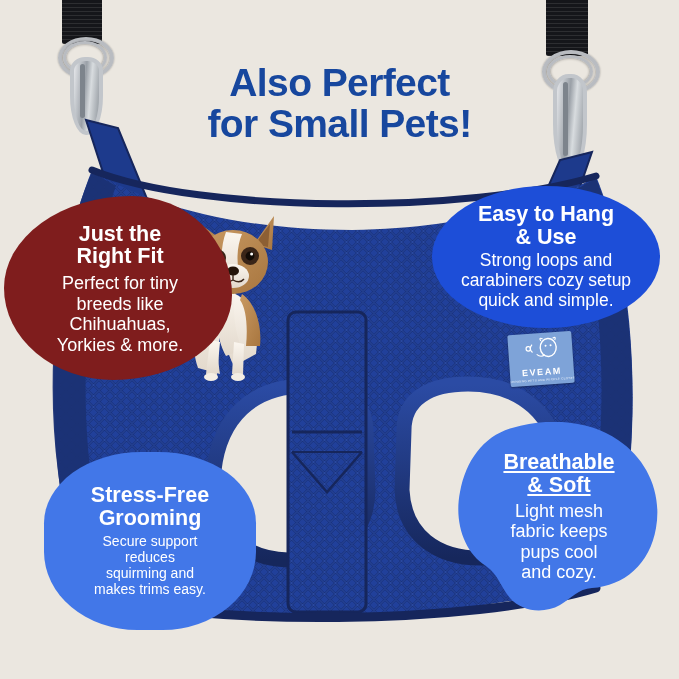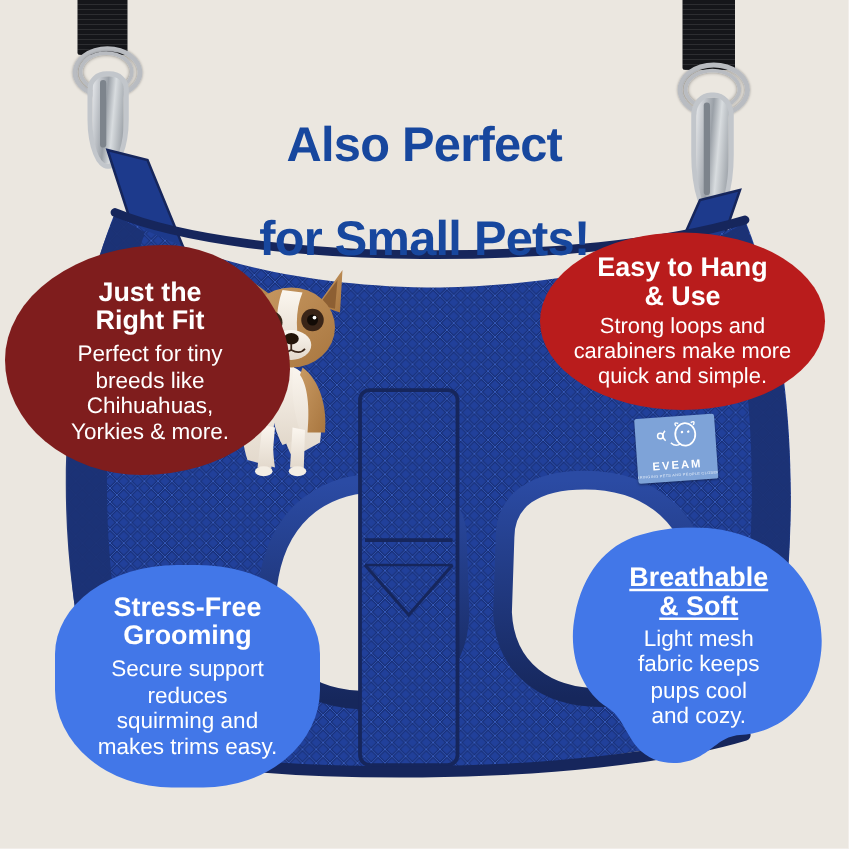--- a/index.html
+++ b/index.html
@@ -20,21 +20,21 @@
     position:absolute;left:0;top:62px;width:679px;
     text-align:center;
     color:#17479E;
     font-weight:bold;
     font-size:39px;
     line-height:1.06;
     letter-spacing:-0.6px;
     z-index:40;
     pointer-events:none;
   }
-  #headline .l{display:block;margin-top:34px;}
+  #headline .l{display:block;}
 
   
   #photo{position:absolute;left:0;top:0;width:679px;height:679px;z-index:10;}
 
   
   .bubble{
     position:absolute;z-index:30;
     display:flex;flex-direction:column;
     align-items:center;justify-content:center;
     color:#ffffff;text-align:center;
@@ -56,36 +56,36 @@
     background:#7f1d1d;
     border-radius:56% 44% 52% 48% / 50% 54% 46% 50%;
     padding:14px 18px 12px 22px;
   }
   #bubble-fit .title{font-size:21.5px;margin-bottom:5px;}
   #bubble-fit .body{font-size:18px;}
 
   
   #bubble-hang{
     left:432px;top:186px;width:228px;height:142px;
-    background:#b91c1c;
+    background:#1d4ed8;
     border-radius:50%;
     padding:10px 12px;
   }
   #bubble-hang .title{font-size:21.5px;margin-bottom:3px;}
   #bubble-hang .body{font-size:17.5px;}
 
   
   #bubble-groom{
     left:44px;top:452px;width:212px;height:178px;
     background:#4277E8;
     border-radius:46% 46% 44% 44% / 40% 40% 44% 44%;
     padding:12px 14px;
   }
   #bubble-groom .title{font-size:21.5px;margin-bottom:5px;}
-  #bubble-groom .body{font-size:18px;}
+  #bubble-groom .body{font-size:14px;}
 
   
   #bubble-breathe{
     left:456px;top:422px;width:206px;height:190px;
     padding:8px 10px;
   }
   #bubble-breathe .blobshape{
     position:absolute;inset:0;z-index:-1;
   }
   #bubble-breathe .title{font-size:21.5px;margin-bottom:4px;text-decoration:underline;}
@@ -306,21 +306,21 @@
     </span>
   </div>
 
   <div class="bubble" id="bubble-hang">
     <span class="title">
       <span>Easy to Hang</span><br>
       <span>&amp; Use</span>
     </span>
     <span class="body">
       <span>Strong loops and</span><br>
-      <span>carabiners make more</span><br>
+      <span>carabiners cozy setup</span><br>
       <span>quick and simple.</span>
     </span>
   </div>
 
   <div class="bubble" id="bubble-groom">
     <span class="title">
       <span>Stress-Free</span><br>
       <span>Grooming</span>
     </span>
     <span class="body">

